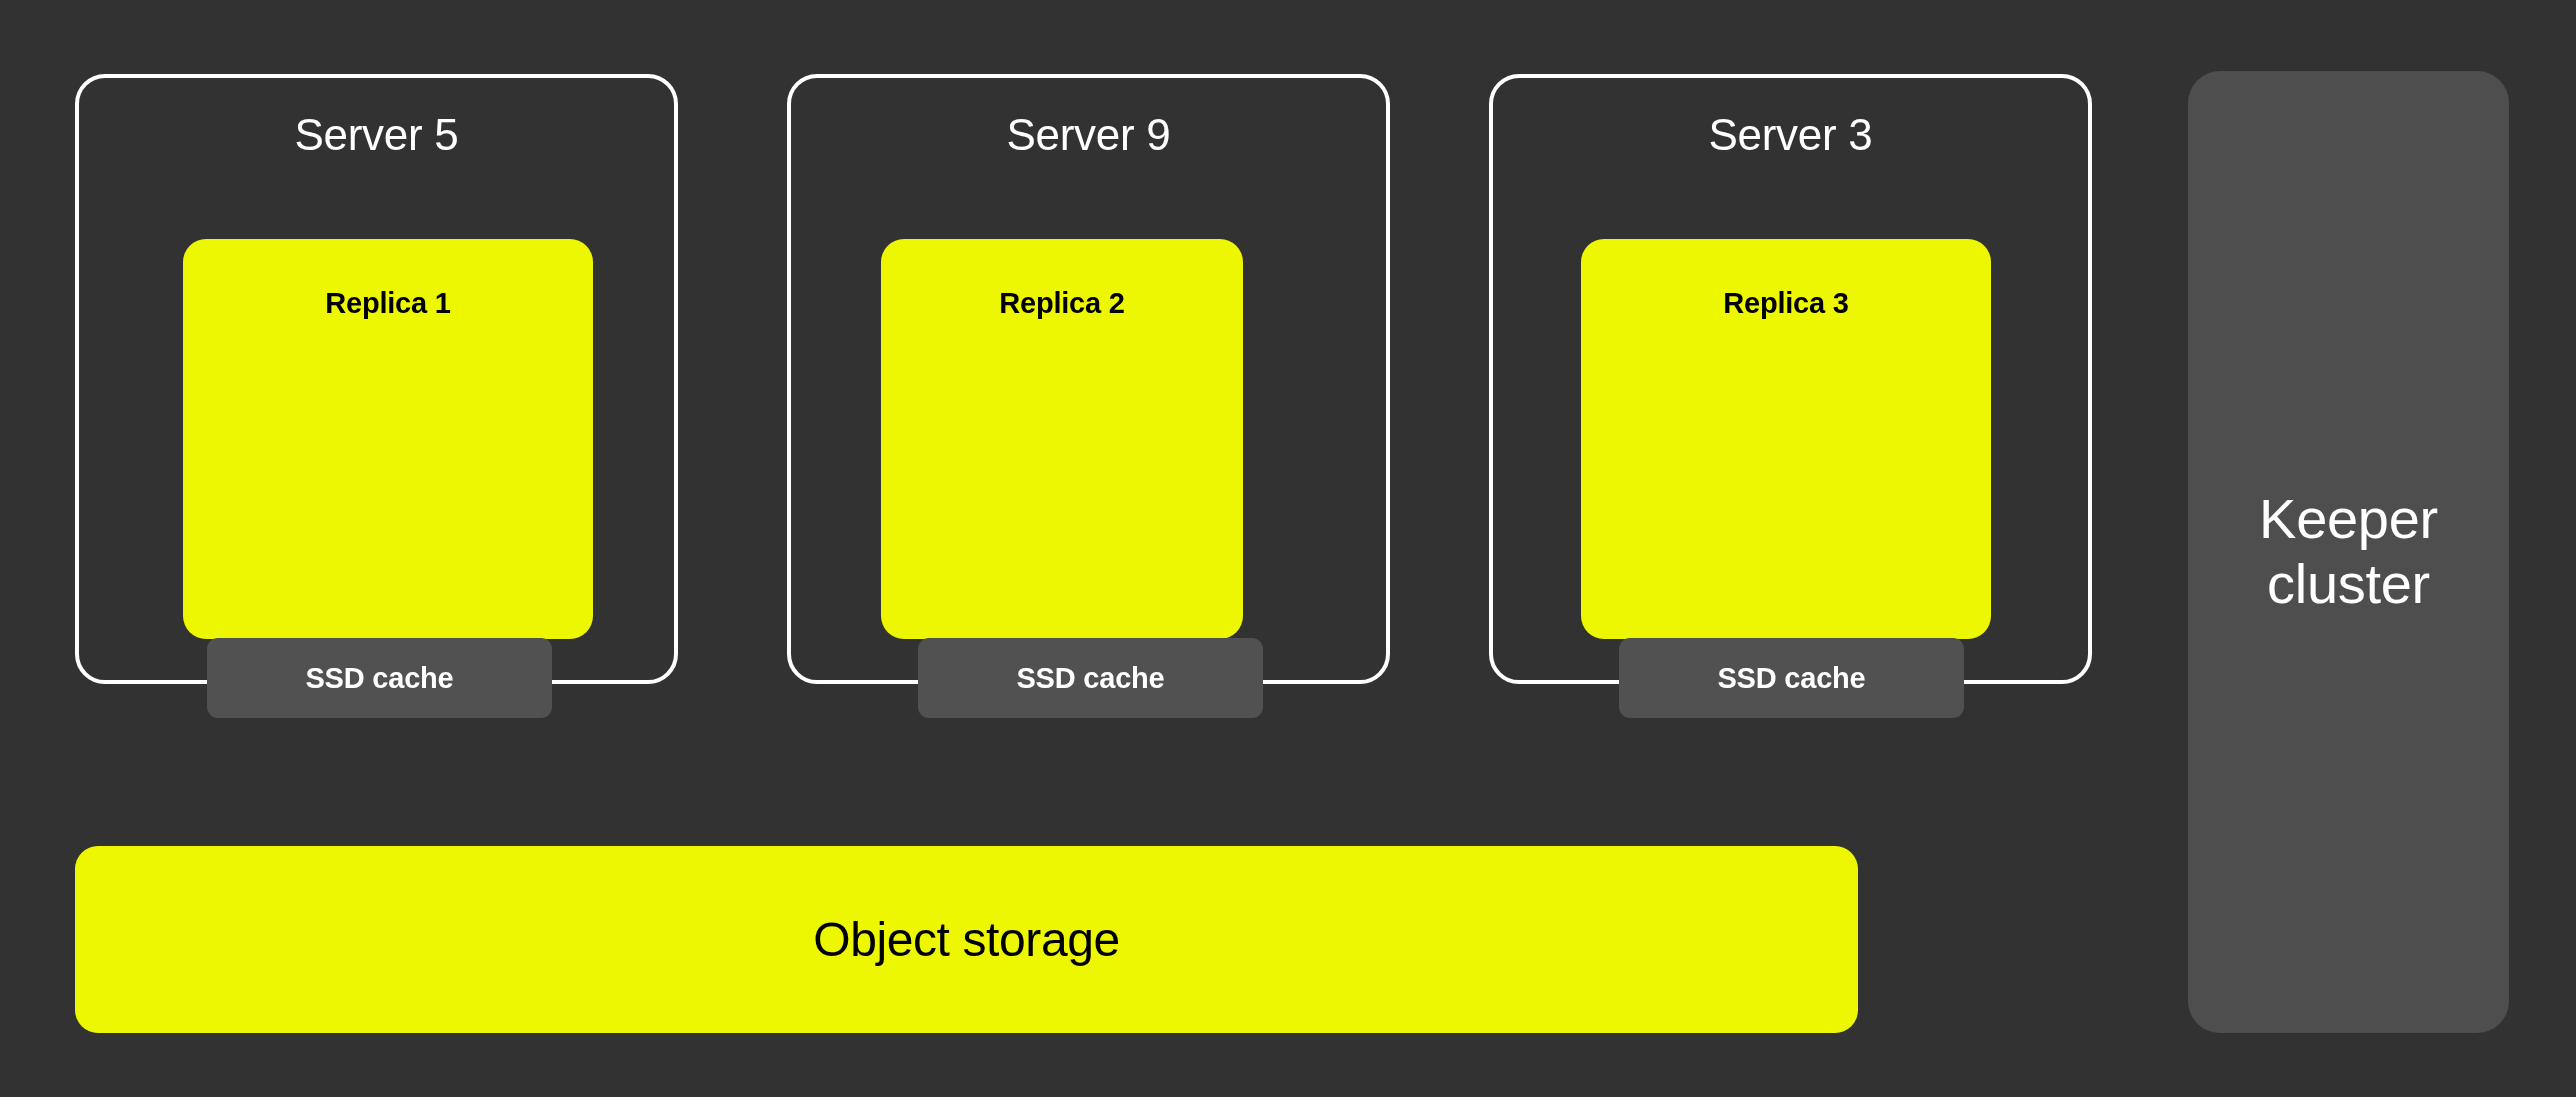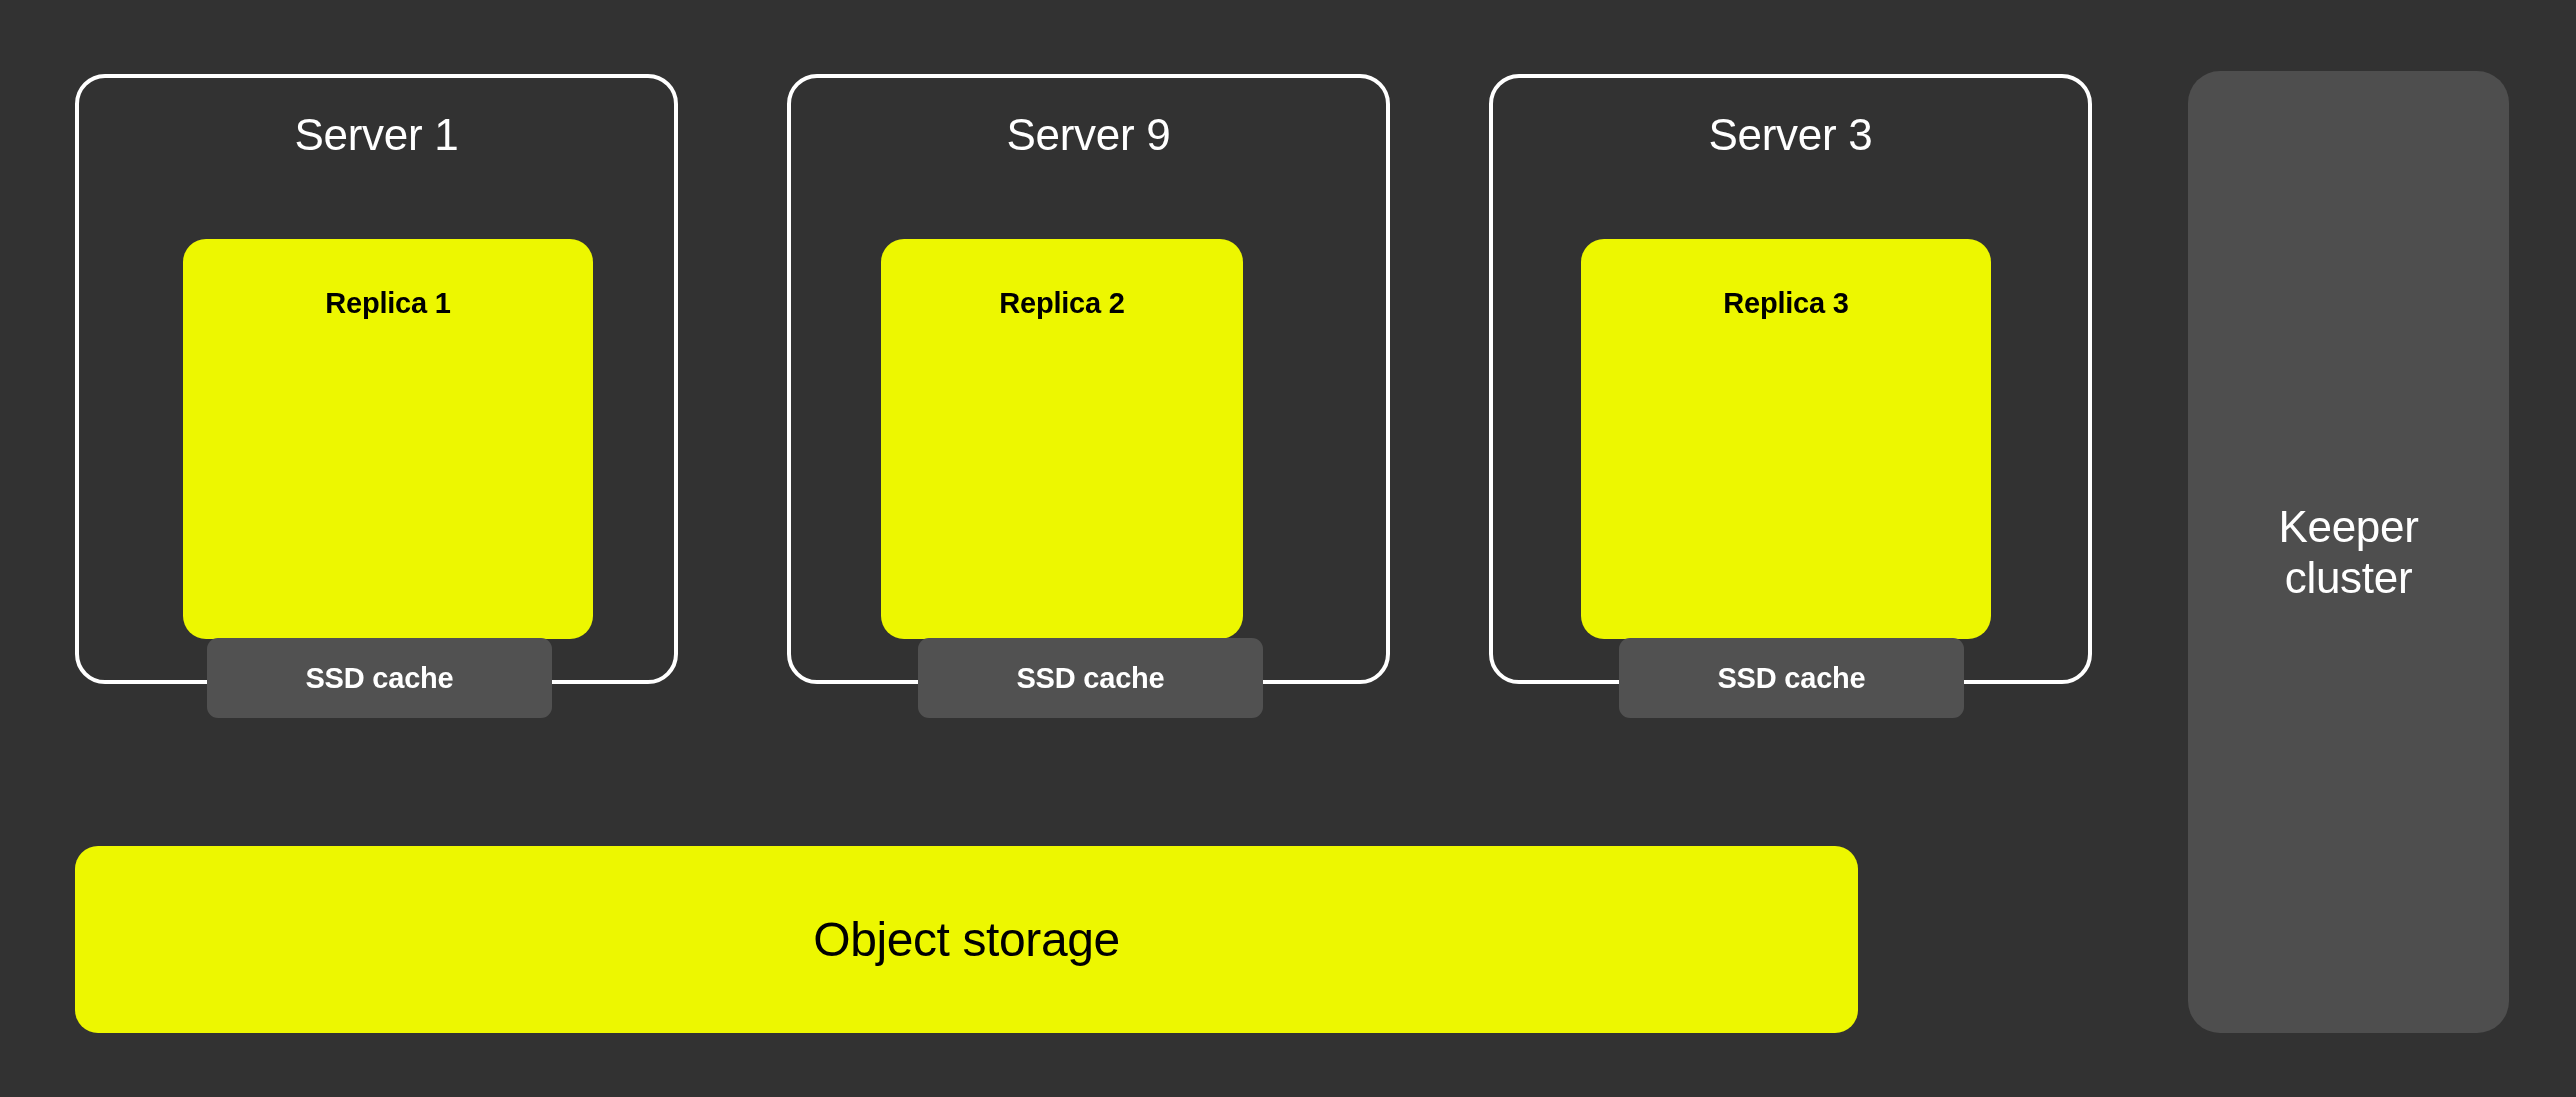--- a/index.html
+++ b/index.html
@@ -117,35 +117,35 @@
     background: #4e4e4e;
     border-radius: 32px;
     display: flex;
     align-items: center;
     justify-content: center;
     z-index: 3;
   }
 
   #keeper-cluster-label {
     color: #ffffff;
-    font-size: 44px;
+    font-size: 56px;
     font-weight: 500;
     letter-spacing: -0.3px;
     line-height: 1.16;
     text-align: center;
     max-width: 230px;
   }
 </style>
 </head>
 <body>
 
 <div id="diagram-canvas">
 
   <div class="server-box" style="left:75px; top:74px; width:603px; height:610px;">
-    <div class="server-title">Server 1</div>
+    <div class="server-title">Server 5</div>
   </div>
   <div class="replica-box" style="left:171px; top:239px; width:410px; height:400px;margin-left:12px;">
     <div class="replica-label">Replica 1</div>
   </div>
   <div class="ssd-cache-box" style="left:207px; top:638px; width:345px; height:80px;">
     <span class="ssd-cache-label">SSD cache</span>
   </div>
 
   <div class="server-box" style="left:787px; top:74px; width:603px; height:610px;">
     <div class="server-title">Server 9</div>

